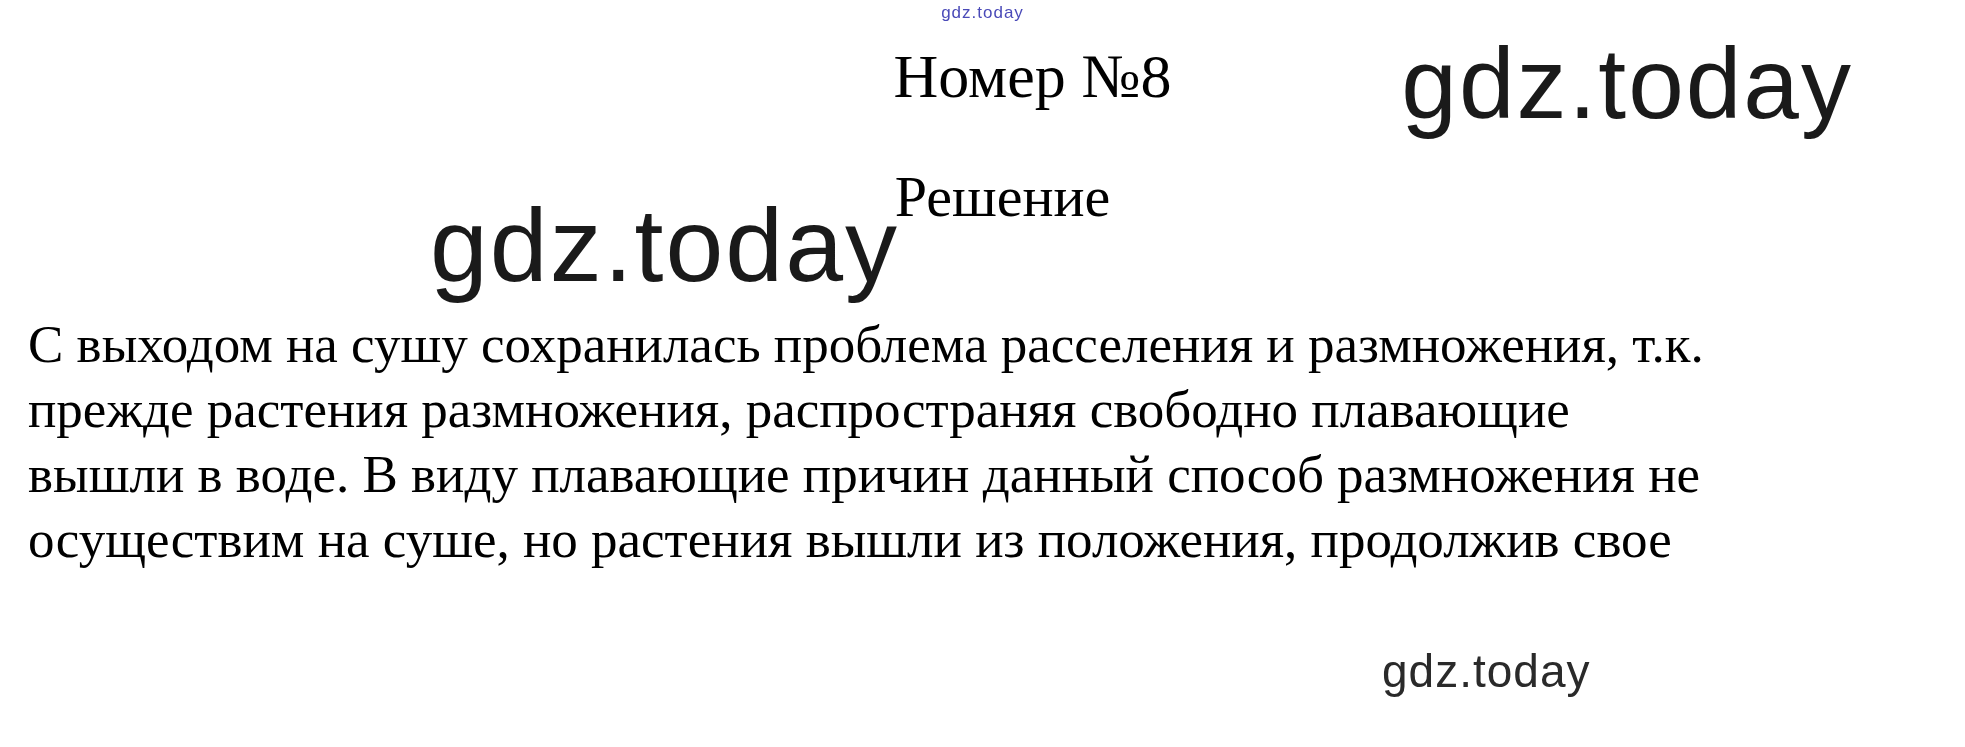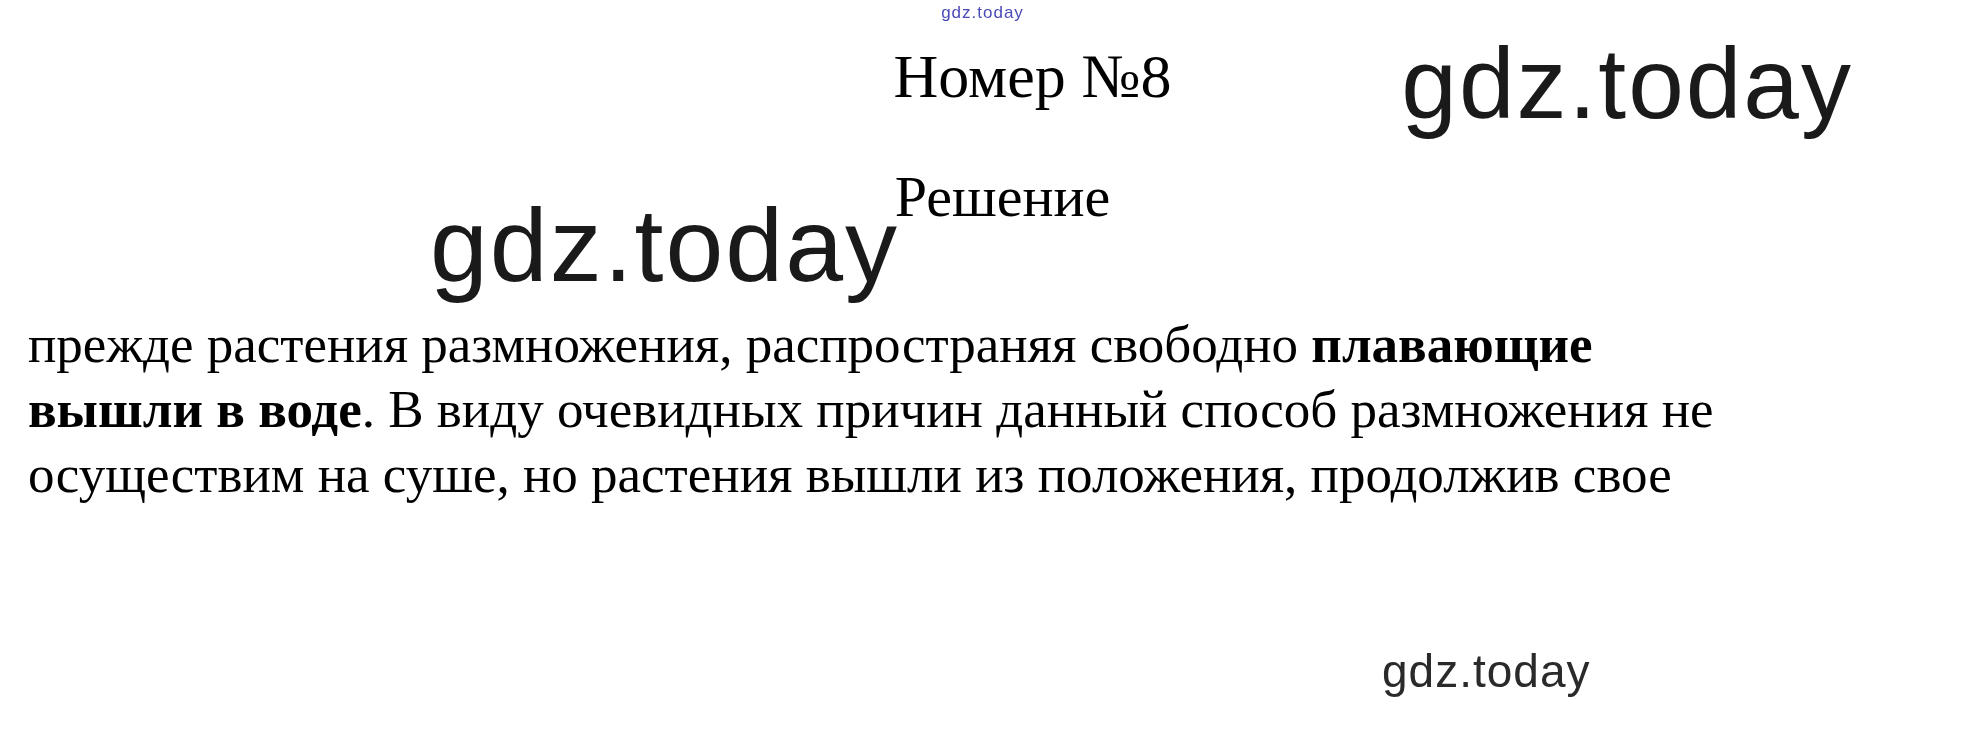--- a/index.html
+++ b/index.html
@@ -91,35 +91,36 @@
     width: 1930px;
     font-size: 53px;
     line-height: 65px;
     z-index: 2;
   }
   .solution .line {
     white-space: nowrap;
   }
   .solution .bold,
   .solution b {
-    font-weight: bold;
+    font-weight: normal;
   }
 </style>
 </head>
 <body>
 
 <a class="top-link">gdz.today</a>
 
 <div class="title-nomer">Номер №8</div>
 
 <div class="wm wm-top-right">gdz.today</div>
 
 <div class="title-reshenie">Решение</div>
 
 <div class="wm wm-left">gdz.today</div>
 
 <div class="solution">
+  <div class="line"><span>С выходом на сушу сохранилась проблема расселения и размножения, т.к.</span></div>
   <div class="line"><span>прежде растения размножения, распространяя свободно </span><span class="bold">плавающие</span></div>
-  <div class="line"><span class="bold">вышли в воде</span><span>. В виду очевидных причин данный способ размножения не</span></div>
+  <div class="line"><span class="bold">вышли в воде</span><span>. В виду плавающие причин данный способ размножения не</span></div>
   <div class="line"><span>осуществим на суше, но растения вышли из положения, продолжив свое</span></div>
 </div>
 
 <div class="wm wm-bottom-right">gdz.today</div>
 
 </body></html>

